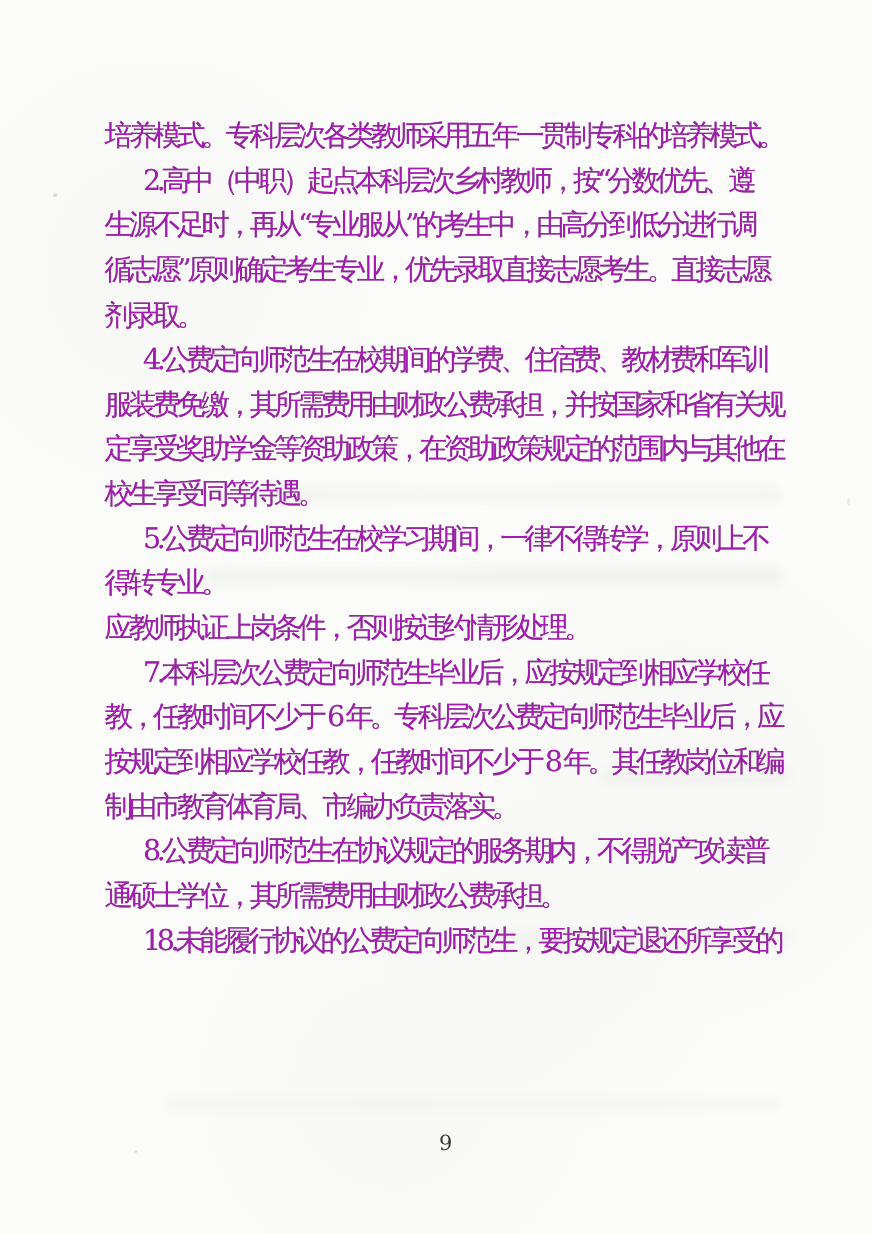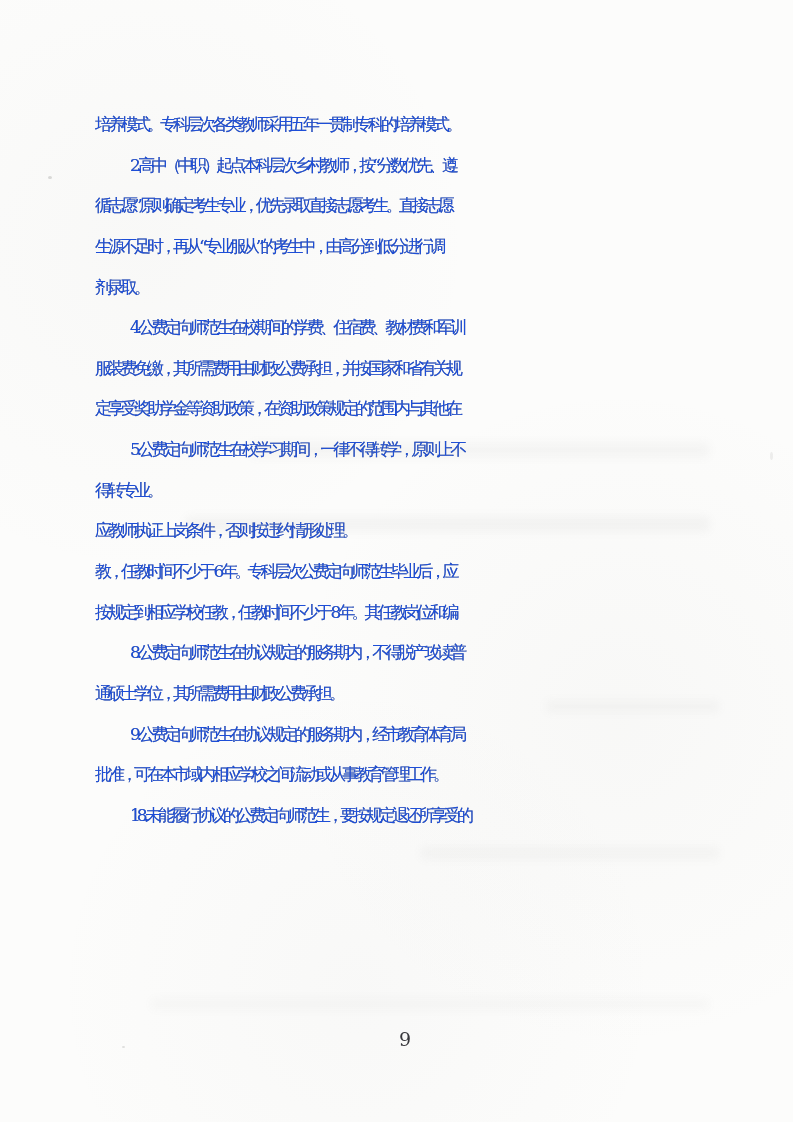--- a/index.html
+++ b/index.html
@@ -30,23 +30,23 @@
     width: 640px;
   }
   .para {
     margin: 0;
     padding: 0;
   }
   .line {
     height: 40.65px;
     line-height: 40.65px;
     white-space: nowrap;
-    font-size: 17px;
+    font-size: 26px;
     letter-spacing: -4px;
-    color: #1d4ed8;
+    color: #a21caf;
     text-shadow: 0 0 0.6px rgba(46,46,46,0.55);
   }
   .line.indent {
     padding-left: 35px;
   }
   .page-number {
     position: absolute;
     left: 399px;
     top: 1028px;
     font-size: 19px;
@@ -82,54 +82,53 @@
 <div class="page">
 
   <div class="textblock">
 
     <div class="para">
       <div class="line">培养模式。专科层次各类教师采用五年一贯制专科的培养模式。</div>
     </div>
 
     <div class="para">
       <div class="line indent">2.高中（中职）起点本科层次乡村教师，按“分数优先、遵</div>
+      <div class="line">生源不足时，再从“专业服从”的考生中，由高分到低分进行调</div>
       <div class="line">循志愿”原则确定考生专业，优先录取直接志愿考生。直接志愿</div>
-      <div class="line">生源不足时，再从“专业服从”的考生中，由高分到低分进行调</div>
       <div class="line">剂录取。</div>
     </div>
 
     <div class="para">
       <div class="line indent">4.公费定向师范生在校期间的学费、住宿费、教材费和军训</div>
       <div class="line">服装费免缴，其所需费用由财政公费承担，并按国家和省有关规</div>
       <div class="line">定享受奖助学金等资助政策，在资助政策规定的范围内与其他在</div>
+      <div class="line">校生享受同等待遇。</div>
     </div>
 
     <div class="para">
       <div class="line indent">5.公费定向师范生在校学习期间，一律不得转学，原则上不</div>
       <div class="line">得转专业。</div>
     </div>
 
     <div class="para">
       <div class="line">应教师执证上岗条件，否则按违约情形处理。</div>
     </div>
 
     <div class="para">
+      <div class="line indent">7.本科层次公费定向师范生毕业后，应按规定到相应学校任</div>
       <div class="line">教，任教时间不少于 6 年。专科层次公费定向师范生毕业后，应</div>
       <div class="line">按规定到相应学校任教，任教时间不少于 8 年。其任教岗位和编</div>
+      <div class="line">制由市教育体育局、市编办负责落实。</div>
     </div>
 
     <div class="para">
       <div class="line indent">8.公费定向师范生在协议规定的服务期内，不得脱产攻读普</div>
       <div class="line">通硕士学位，其所需费用由财政公费承担。</div>
     </div>
 
-    <div class="para">
-      <div class="line indent">9.公费定向师范生在协议规定的服务期内，经市教育体育局</div>
-      <div class="line">批准，可在本市域内相应学校之间流动或从事教育管理工作。</div>
-    </div>
 
     <div class="para">
       <div class="line indent">18.未能履行协议的公费定向师范生，要按规定退还所享受的</div>
     </div>
 
   </div>
 
   <div class="page-number">9</div>
 
   <div class="smudge s1"></div>

